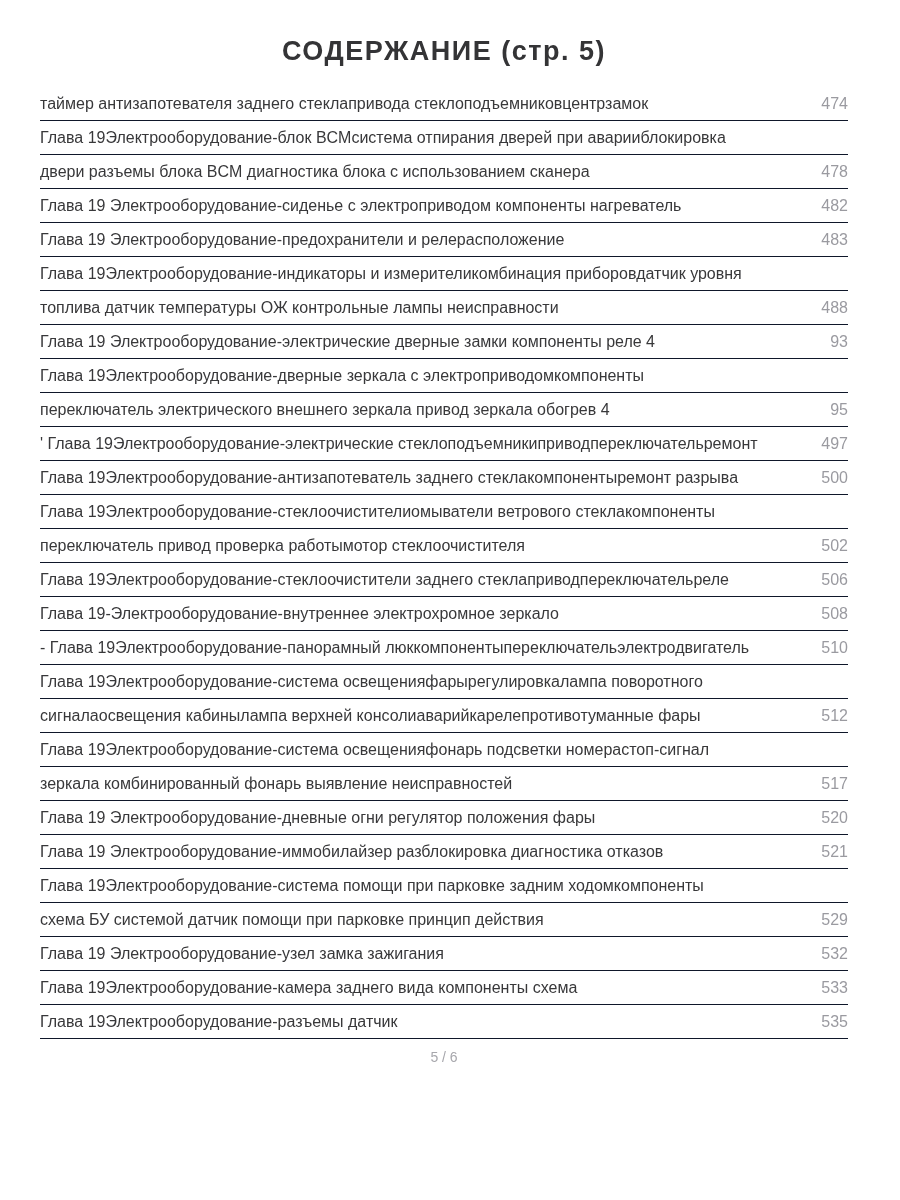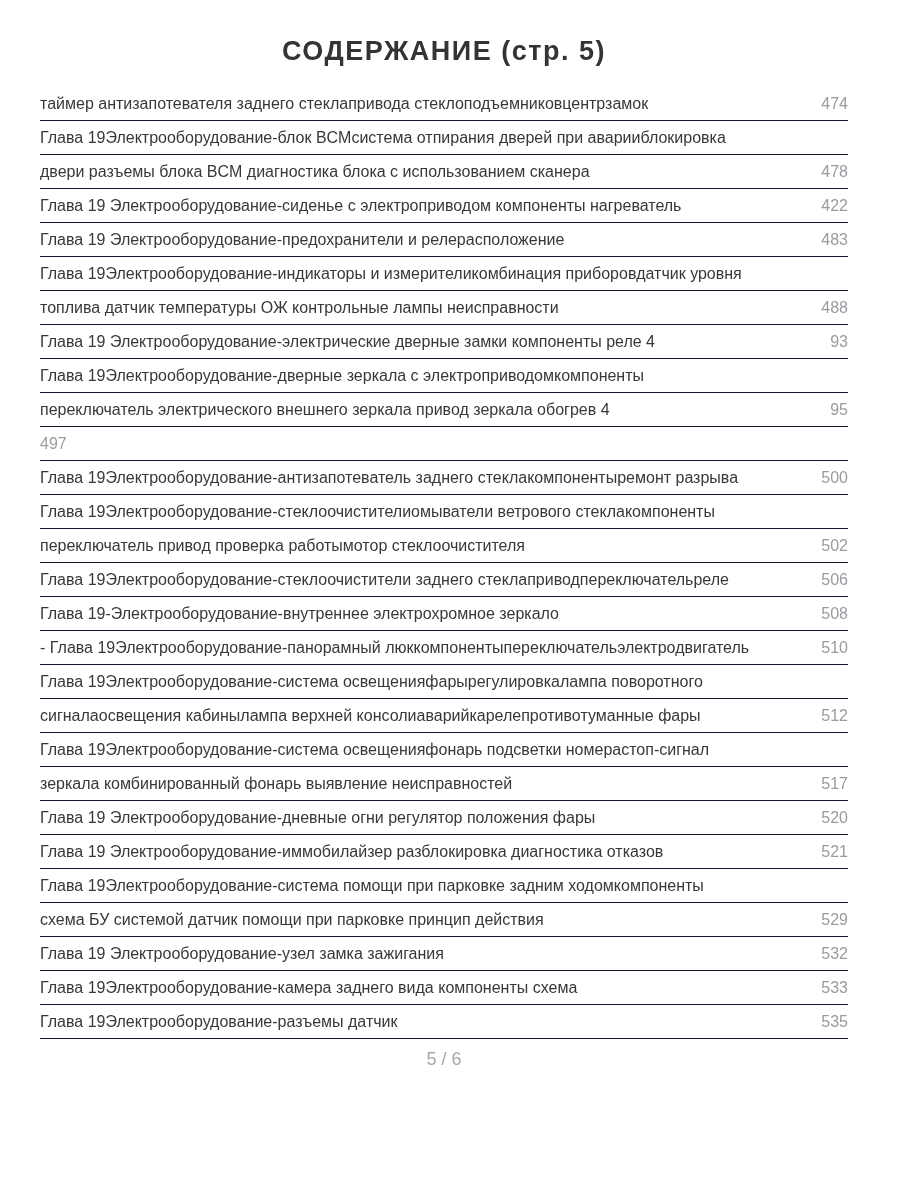--- a/index.html
+++ b/index.html
@@ -45,21 +45,21 @@
     font-size: 16px;
     line-height: 21px;
     color: #9a9aa0;
     flex: none;
     min-width: 10px;
     text-align: right;
   }
   .footer {
     margin-top: 10px;
     text-align: center;
-    font-size: 18px;
+    font-size: 14px;
     color: #a7a7ac;
     padding-bottom: 14px;
   }
 </style>
 </head>
 <body>
 
 <div class="page">
   <div class="title">СОДЕРЖАНИЕ (стр. 5)</div>
 
@@ -71,21 +71,21 @@
     <div class="row">
       <span class="row-text">Глава 19Электрооборудование-блок BCMсистема отпирания дверей при аварииблокировка</span>
       <span class="row-page"></span>
     </div>
     <div class="row">
       <span class="row-text">двери разъемы блока BCM диагностика блока с использованием сканера</span>
       <span class="row-page">478</span>
     </div>
     <div class="row">
       <span class="row-text">Глава 19 Электрооборудование-сиденье с электроприводом компоненты нагреватель</span>
-      <span class="row-page">422</span>
+      <span class="row-page">482</span>
     </div>
     <div class="row">
       <span class="row-text">Глава 19 Электрооборудование-предохранители и релерасположение</span>
       <span class="row-page">483</span>
     </div>
     <div class="row">
       <span class="row-text">Глава 19Электрооборудование-индикаторы и измерителикомбинация приборовдатчик уровня</span>
       <span class="row-page"></span>
     </div>
     <div class="row">
@@ -98,20 +98,21 @@
     </div>
     <div class="row">
       <span class="row-text">Глава 19Электрооборудование-дверные зеркала с электроприводомкомпоненты</span>
       <span class="row-page"></span>
     </div>
     <div class="row">
       <span class="row-text">переключатель электрического внешнего зеркала привод зеркала обогрев 4</span>
       <span class="row-page">95</span>
     </div>
     <div class="row">
+      <span class="row-text">' Глава 19Электрооборудование-электрические стеклоподъемникиприводпереключательремонт</span>
       <span class="row-page">497</span>
     </div>
     <div class="row">
       <span class="row-text">Глава 19Электрооборудование-антизапотеватель заднего стеклакомпонентыремонт разрыва</span>
       <span class="row-page">500</span>
     </div>
     <div class="row">
       <span class="row-text">Глава 19Электрооборудование-стеклоочистителиомыватели ветрового стеклакомпоненты</span>
       <span class="row-page"></span>
     </div>

